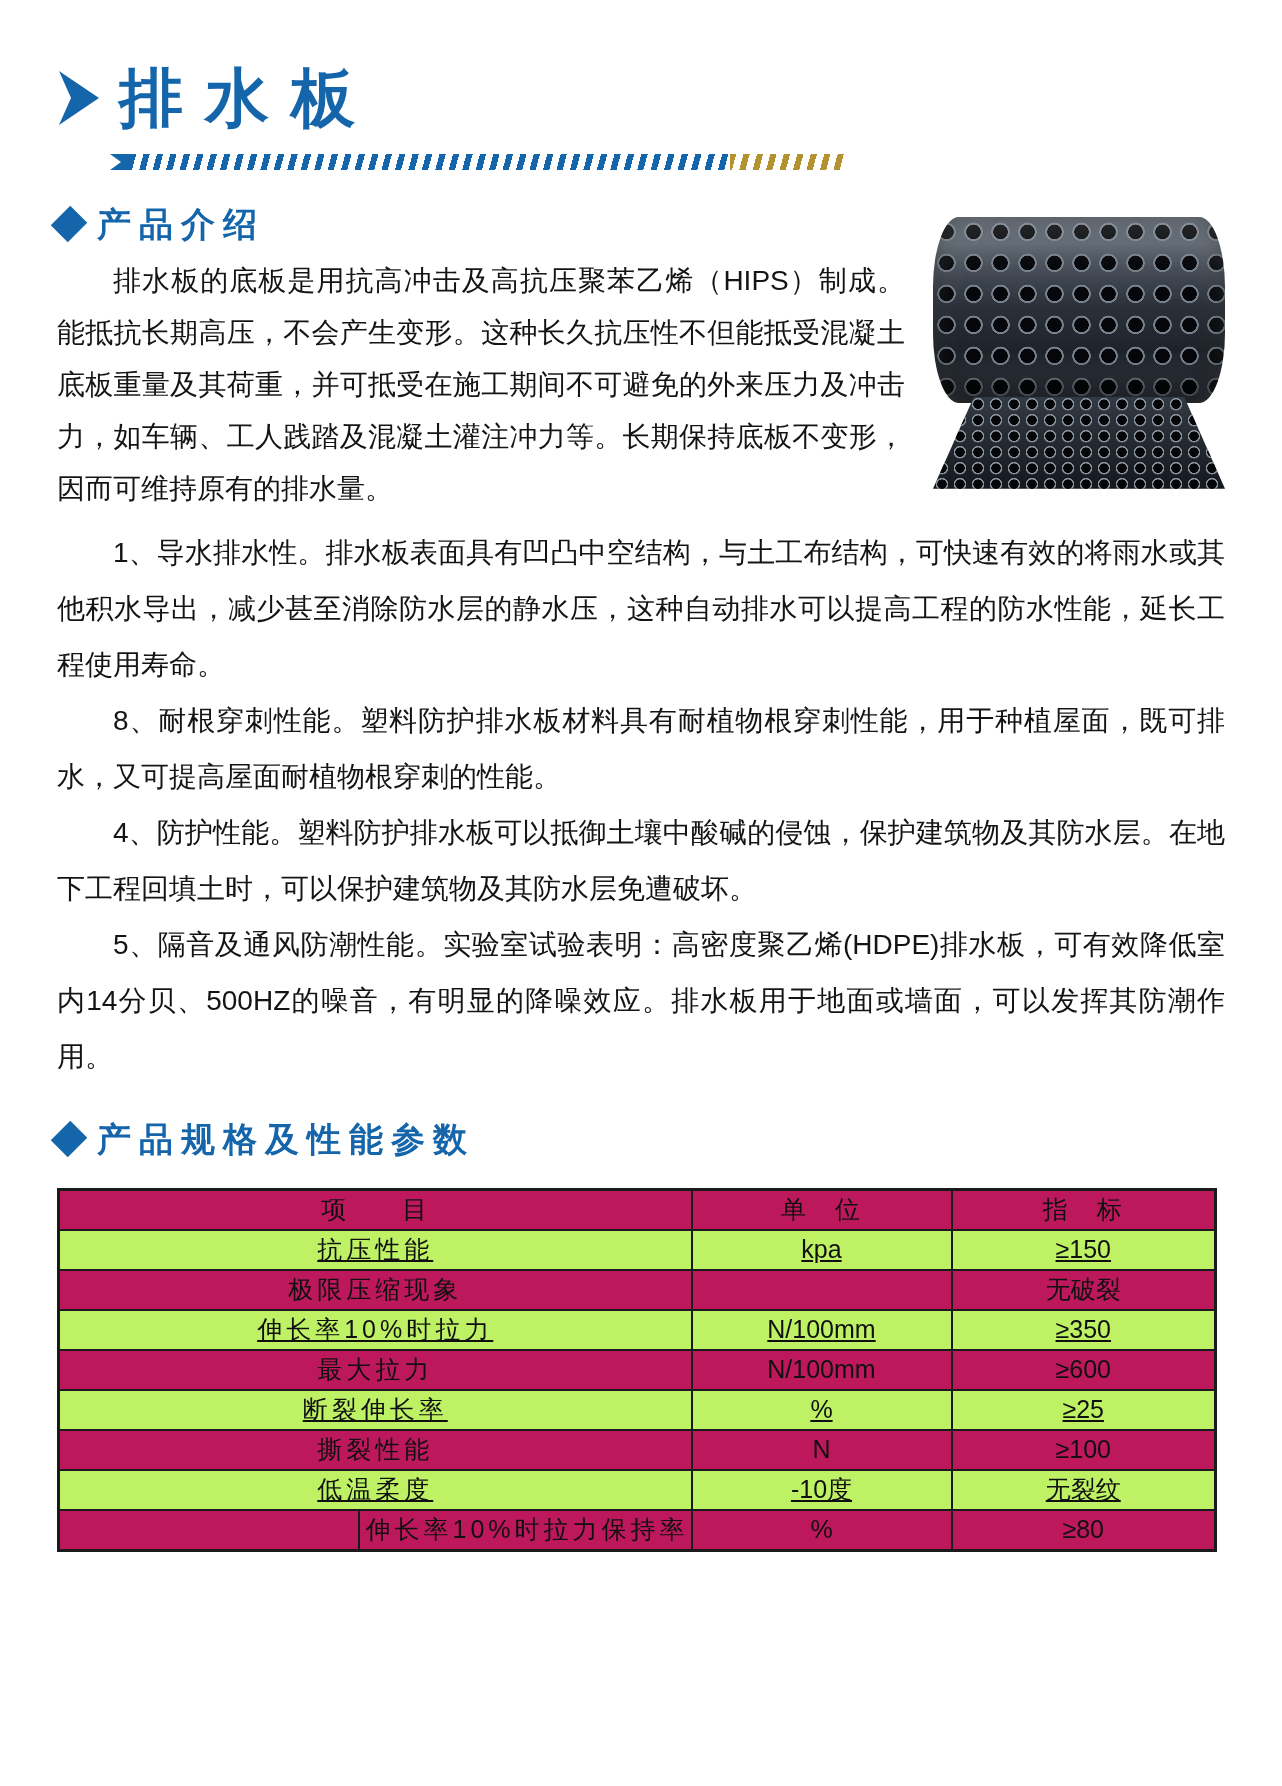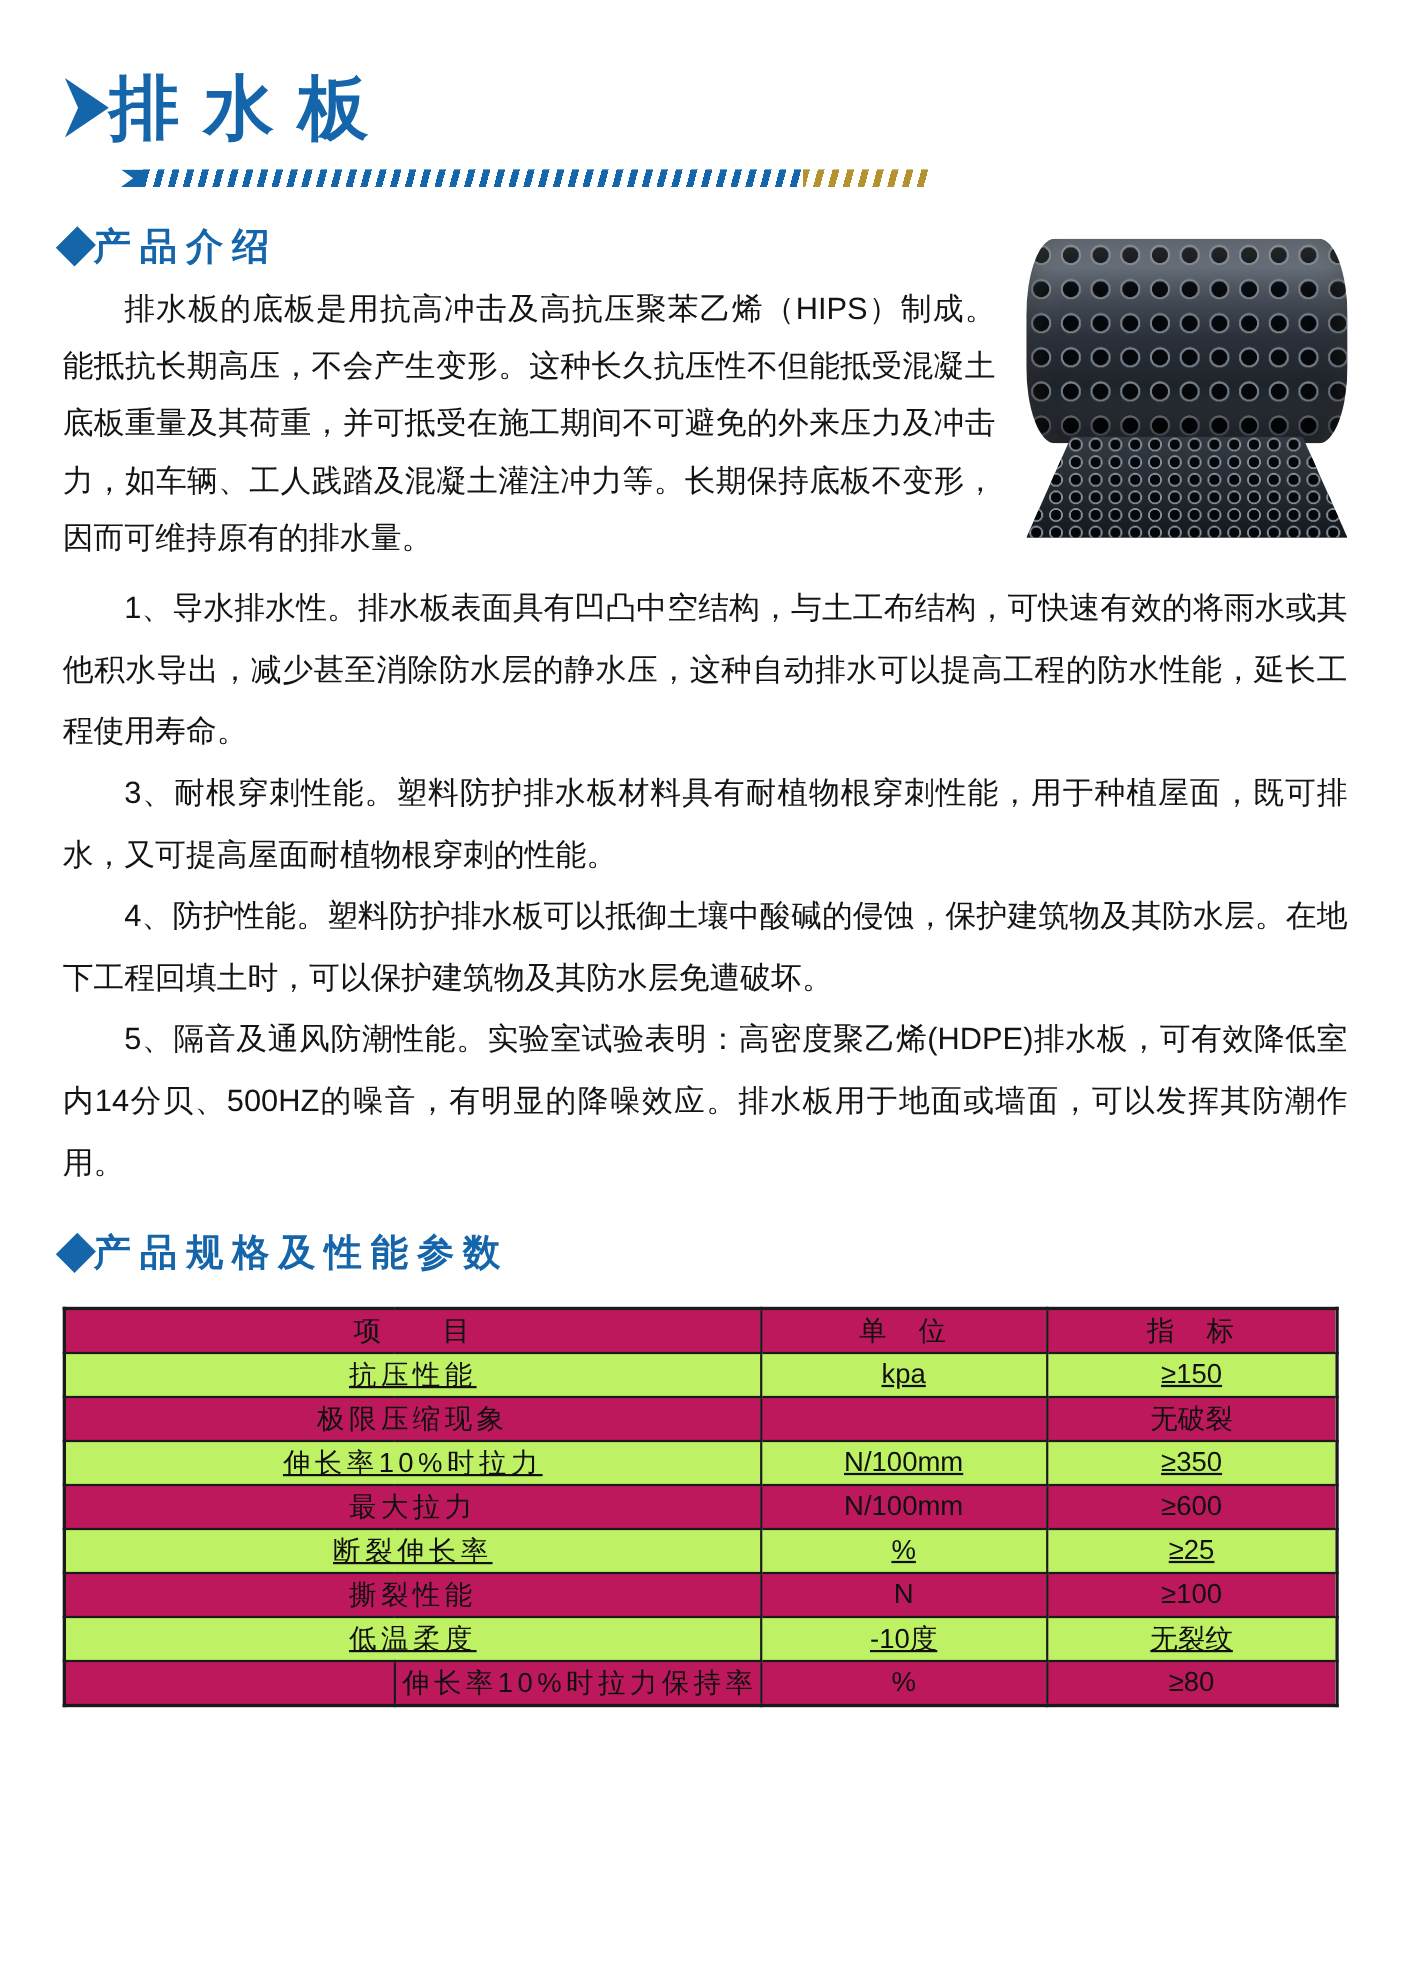--- a/index.html
+++ b/index.html
@@ -7,21 +7,21 @@
     position:relative;
     width:1282px;height:1786px;
     background:#ffffff;
     overflow:hidden;
     font-family:"Liberation Sans",sans-serif;
     color:#111;
     box-sizing:border-box;
     padding:0 57px;
   }
   
-  .doc-header{display:flex;align-items:center;padding-top:66px;margin-left:2px;}
+  .doc-header{display:flex;align-items:center;gap:20px;padding-top:66px;margin-left:2px;}
   .chevron{
     width:40px;height:54px;background:#1565ab;
     clip-path:polygon(0 0,100% 50%,0 100%,30% 50%);
     flex:0 0 auto;
   }
   .doc-title{
     font-size:64px;font-weight:bold;color:#1565ab;
     letter-spacing:22px;line-height:1;white-space:nowrap;
   }
   
@@ -32,21 +32,21 @@
   }
   .stripe-blue{
     width:600px;height:16px;
     background:repeating-linear-gradient(105deg,#1565ab 0 6px,#ffffff 6px 13px);
   }
   .stripe-gold{
     width:115px;height:16px;
     background:repeating-linear-gradient(105deg,#b3922f 0 6px,#ffffff 6px 13px);
   }
   
-  .sec-head{display:flex;align-items:center;gap:4px;margin-top:34px;text-align:center;}
+  .sec-head{display:flex;align-items:center;gap:16px;margin-top:34px;text-align:center;}
   .diamond{
     width:24px;height:24px;background:#1565ab;
     transform:rotate(45deg) scale(1,1.15);flex:0 0 auto;
   }
   .sec-title{
     font-size:34px;font-weight:bold;color:#1565ab;
     letter-spacing:8px;line-height:1.2;white-space:nowrap;
   }
   
   .body-text{
@@ -123,21 +123,21 @@
       <div class="roll"></div>
       <div class="sheet"></div>
     </div>
     <p>排水板的底板是用抗高冲击及高抗压聚苯乙烯（HIPS）制成。能抵抗长期高压，不会产生变形。这种长久抗压性不但能抵受混凝土底板重量及其荷重，并可抵受在施工期间不可避免的外来压力及冲击力，如车辆、工人践踏及混凝土灌注冲力等。长期保持底板不变形，因而可维持原有的排水量。</p>
     <div class="clear"></div>
   </div>
 
 
   <div class="body-text features">
     <p>1、导水排水性。排水板表面具有凹凸中空结构，与土工布结构，可快速有效的将雨水或其他积水导出，减少甚至消除防水层的静水压，这种自动排水可以提高工程的防水性能，延长工程使用寿命。</p>
-    <p>3、耐根穿刺性能。塑料防护排水板材料具有耐植物根穿刺性能，用于种植屋面，既可排水，又可提高屋面耐植物根穿刺的性能。</p>
+    <p>8、耐根穿刺性能。塑料防护排水板材料具有耐植物根穿刺性能，用于种植屋面，既可排水，又可提高屋面耐植物根穿刺的性能。</p>
     <p>4、防护性能。塑料防护排水板可以抵御土壤中酸碱的侵蚀，保护建筑物及其防水层。在地下工程回填土时，可以保护建筑物及其防水层免遭破坏。</p>
     <p>5、隔音及通风防潮性能。实验室试验表明：高密度聚乙烯(HDPE)排水板，可有效降低室内14分贝、500HZ的噪音，有明显的降噪效应。排水板用于地面或墙面，可以发挥其防潮作用。</p>
   </div>
 
   <div class="sec-head">
     <div class="diamond"></div>
     <div class="sec-title">产品规格及性能参数</div>
   </div>
 
   <table class="specs-table">

